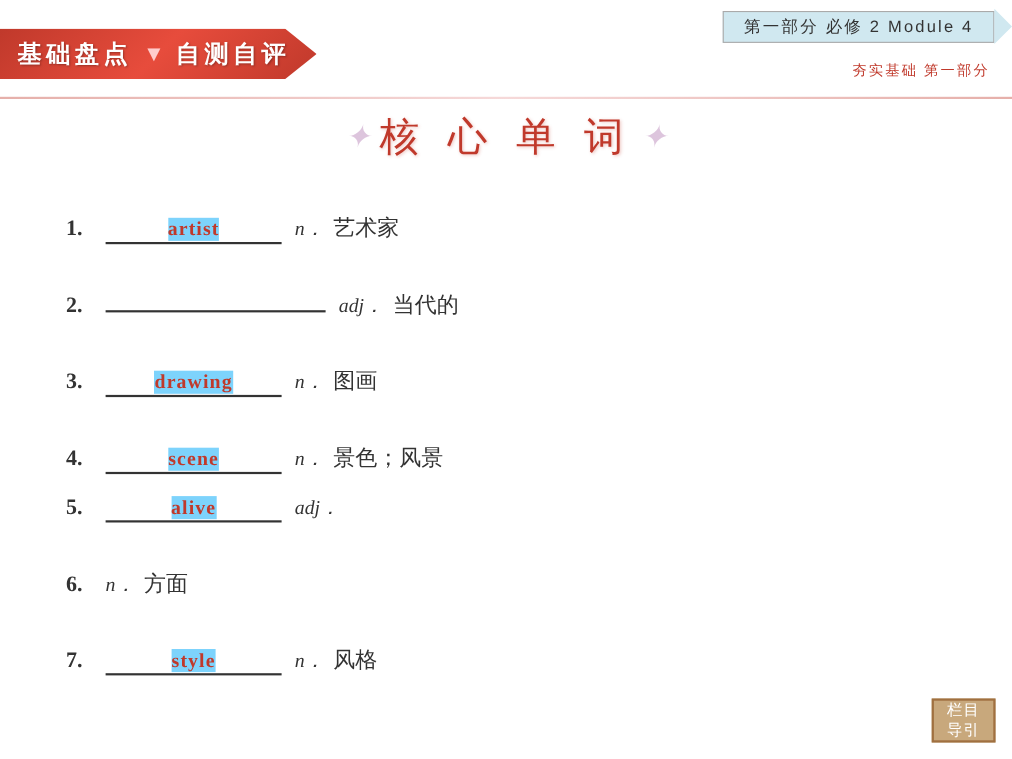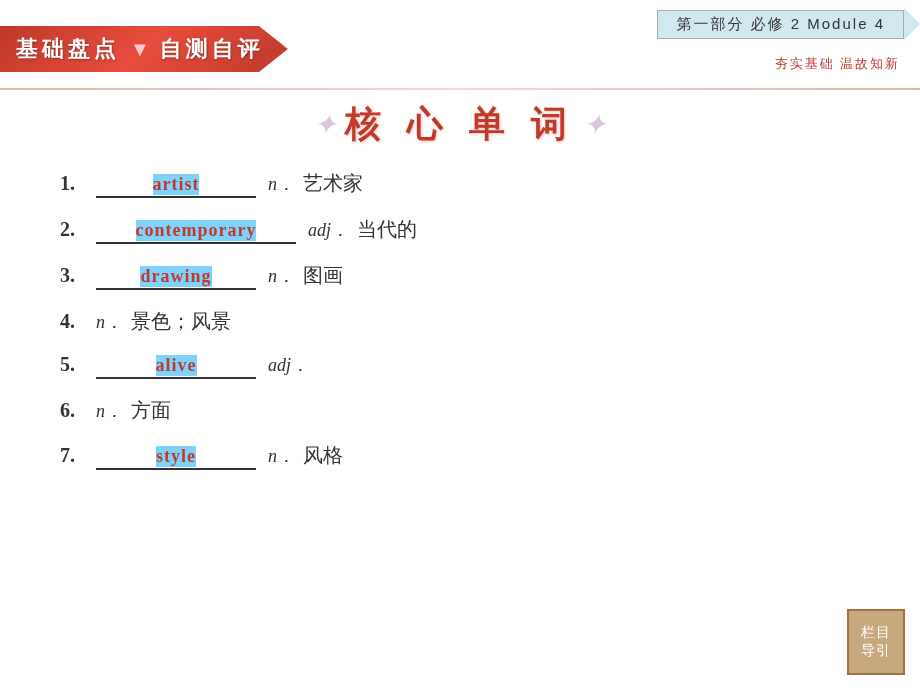--- a/index.html
+++ b/index.html
@@ -105,21 +105,21 @@
       color: #c8a0c8;
       opacity: 0.6;
       margin-right: 8px;
       font-style: italic;
     }
 
     .main-title {
       font-size: 36px;
       color: #c0392b;
       font-family: "SimHei", "黑体", sans-serif;
-      font-weight: bold;
+      font-weight: normal;
       letter-spacing: 8px;
       text-shadow: 1px 1px 3px rgba(192,57,43,0.3);
     }
 
     .title-decoration-right {
       font-size: 28px;
       color: #c8a0c8;
       opacity: 0.6;
       margin-left: 8px;
       font-style: italic;
@@ -177,30 +177,31 @@
       font-style: italic;
       font-size: 18px;
       margin-right: 8px;
       font-family: "Times New Roman", serif;
     }
 
     .vocab-meaning {
       color: #333;
       font-size: 20px;
       font-family: "SimSun", "宋体", serif;
+      margin-top: 24px;
     }
 
     
     .nav-button {
       position: absolute;
       bottom: 15px;
       right: 15px;
       background: #c8a87c;
       border: 2px solid #a07040;
-      padding: 13px 12px;
+      padding: 0 12px;
       text-align: center;
       cursor: pointer;
     }
 
     .nav-button-text {
       color: #fff;
       font-size: 14px;
       font-family: "SimHei", "黑体", sans-serif;
       display: block;
       letter-spacing: 1px;
@@ -213,21 +214,21 @@
   <div class="top-header-text">第一部分  必修 2   Module  4</div>
   <div class="top-header-arrow"></div>
 </div>
 
 <div class="left-banner">
   <span class="left-banner-text">基础盘点</span>
   <span class="banner-separator">▼</span>
   <span class="left-banner-text">自测自评</span>
 </div>
 
-<div class="right-subtitle">夯实基础  温故知新</div>
+<div class="right-subtitle">夯实基础  第一部分</div>
 
 <div class="header-line"></div>
 
 <div class="main-title-area">
   <span class="title-decoration-left">✦</span>
   <span class="main-title">核 心 单 词</span>
   <span class="title-decoration-right">✦</span>
 </div>
 
 <div class="vocab-list" id="vocab-list">
@@ -236,37 +237,40 @@
       <div class="vocab-blank-container" style="min-width:160px">
         <span class="vocab-word">artist</span>
         <div class="vocab-underline"></div>
       </div>
       <span class="vocab-pos">n．</span>
       <span class="vocab-meaning">艺术家</span>
     </div>
     <div class="vocab-item">
       <span class="vocab-number">2.</span>
       <div class="vocab-blank-container" style="min-width:200px">
-        <span class="vocab-word">contemporary</span>
         <div class="vocab-underline"></div>
       </div>
       <span class="vocab-pos">adj．</span>
       <span class="vocab-meaning">当代的</span>
     </div>
     <div class="vocab-item">
       <span class="vocab-number">3.</span>
       <div class="vocab-blank-container" style="min-width:160px">
         <span class="vocab-word">drawing</span>
         <div class="vocab-underline"></div>
       </div>
       <span class="vocab-pos">n．</span>
       <span class="vocab-meaning">图画</span>
     </div>
     <div class="vocab-item">
       <span class="vocab-number">4.</span>
+      <div class="vocab-blank-container" style="min-width:160px">
+        <span class="vocab-word">scene</span>
+        <div class="vocab-underline"></div>
+      </div>
       <span class="vocab-pos">n．</span>
       <span class="vocab-meaning">景色；风景</span>
     </div>
     <div class="vocab-item">
       <span class="vocab-number">5.</span>
       <div class="vocab-blank-container" style="min-width:160px">
         <span class="vocab-word">alive</span>
         <div class="vocab-underline"></div>
       </div>
       <span class="vocab-pos">adj．</span>

